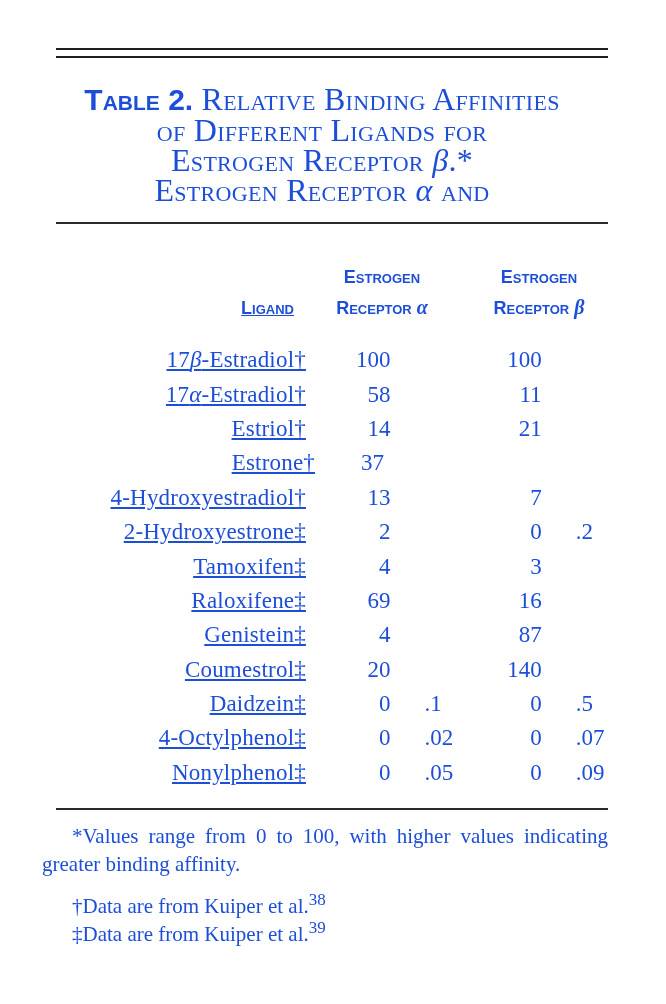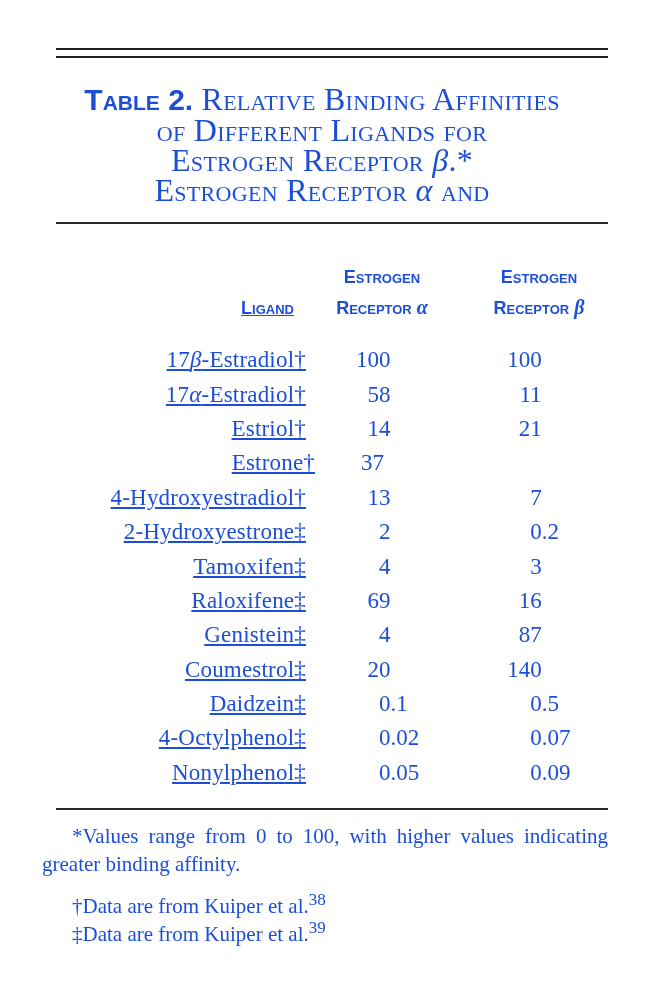--- a/index.html
+++ b/index.html
@@ -33,21 +33,21 @@
     font-variant:small-caps; font-size:18px; line-height:30px;
   }
   .col-ligand { width:238px; text-align:right;text-decoration:underline; }
   .col-a { width:176px; text-align:center; }
   .col-b { width:138px; text-align:center; }
 
   .tbody { margin-top:20px; }
   .row { display:flex; height:34.4px; align-items:center; font-size:23px; }
   .row .col-ligand { letter-spacing:0.2px;margin-left:21px; }
 
-  .num { display:flex; }
+  .num { display:flex;gap:34px; }
   .num .int  { flex:0 0 50%; text-align:right; }
   .num .frac { flex:0 0 50%; text-align:left; }
 
   .footnotes { position:absolute; left:42px; top:822px; width:566px; font-size:21px; line-height:28px; }
   .fn { text-indent:30px; }
   .fn-star { text-align:justify; }
   .fn-dagger  { margin-top:14px; }
   .fn-ddagger { }
   sup { font-size:17px; line-height:0; vertical-align:super; }
 </style>

